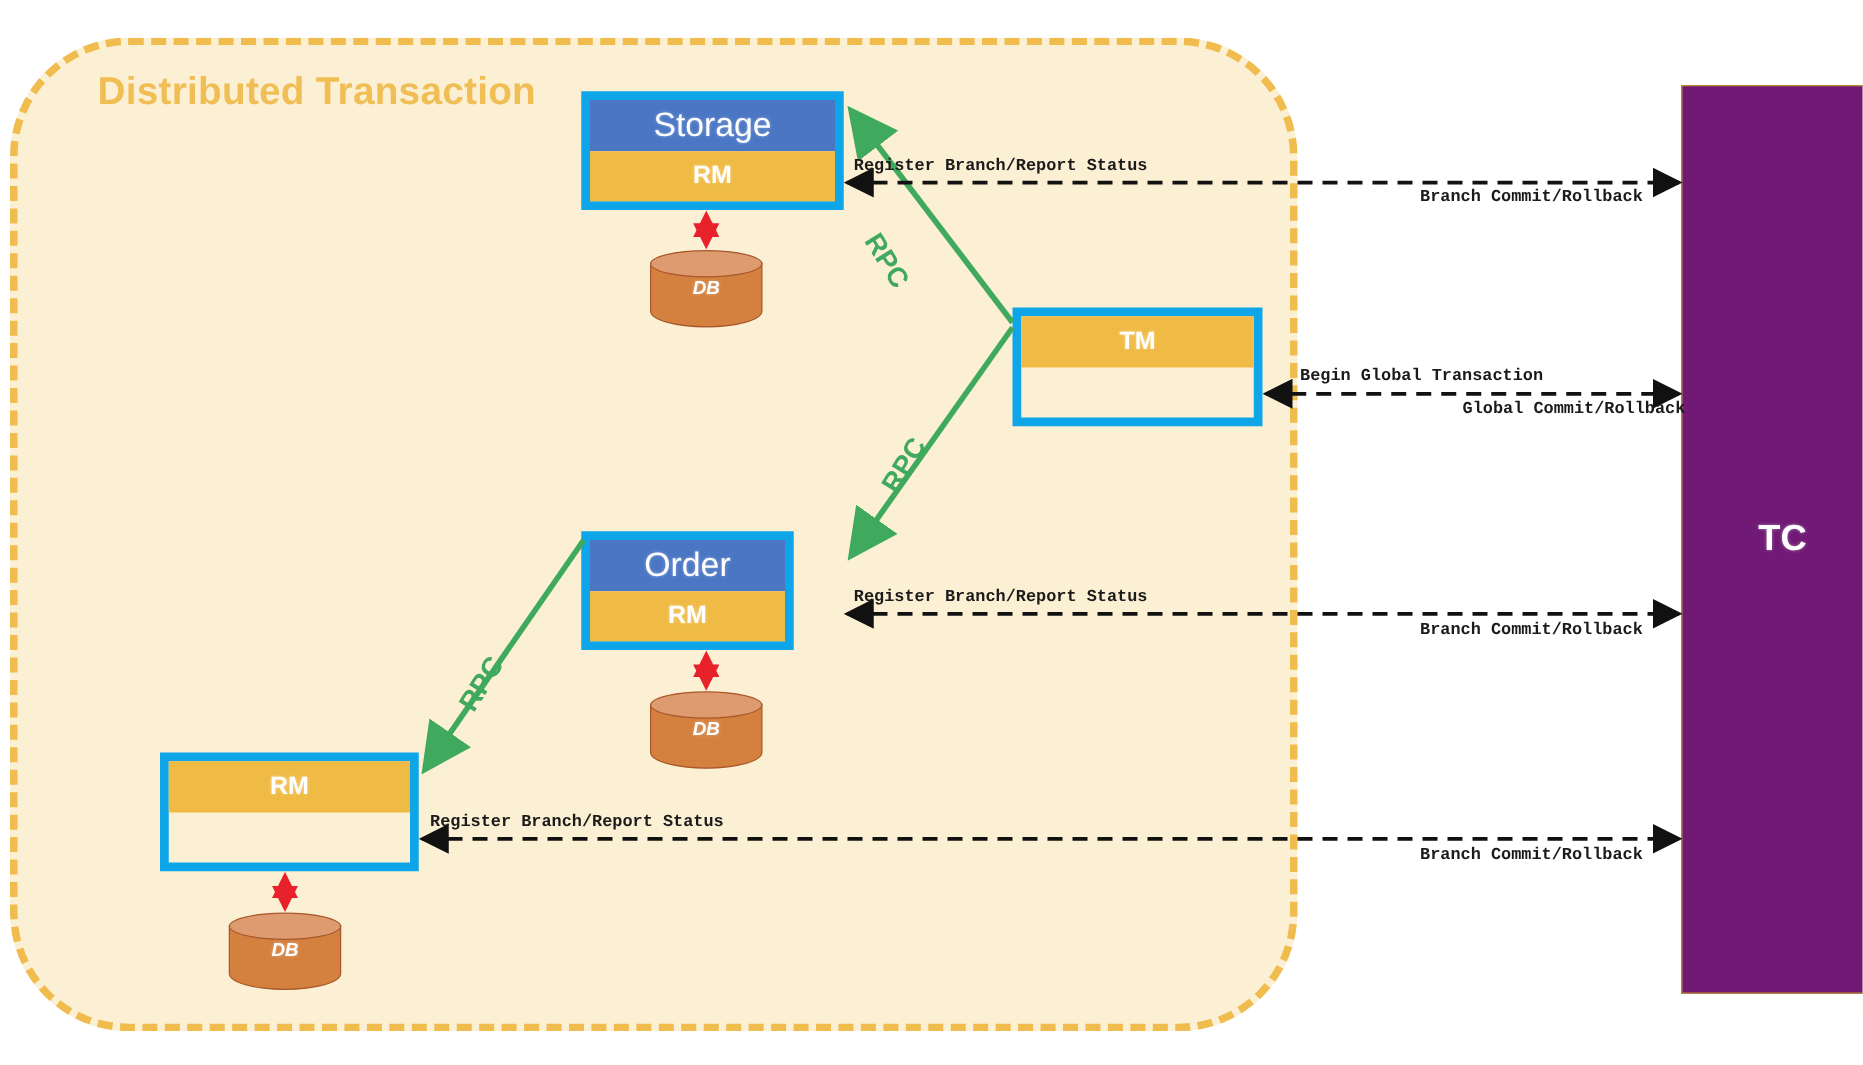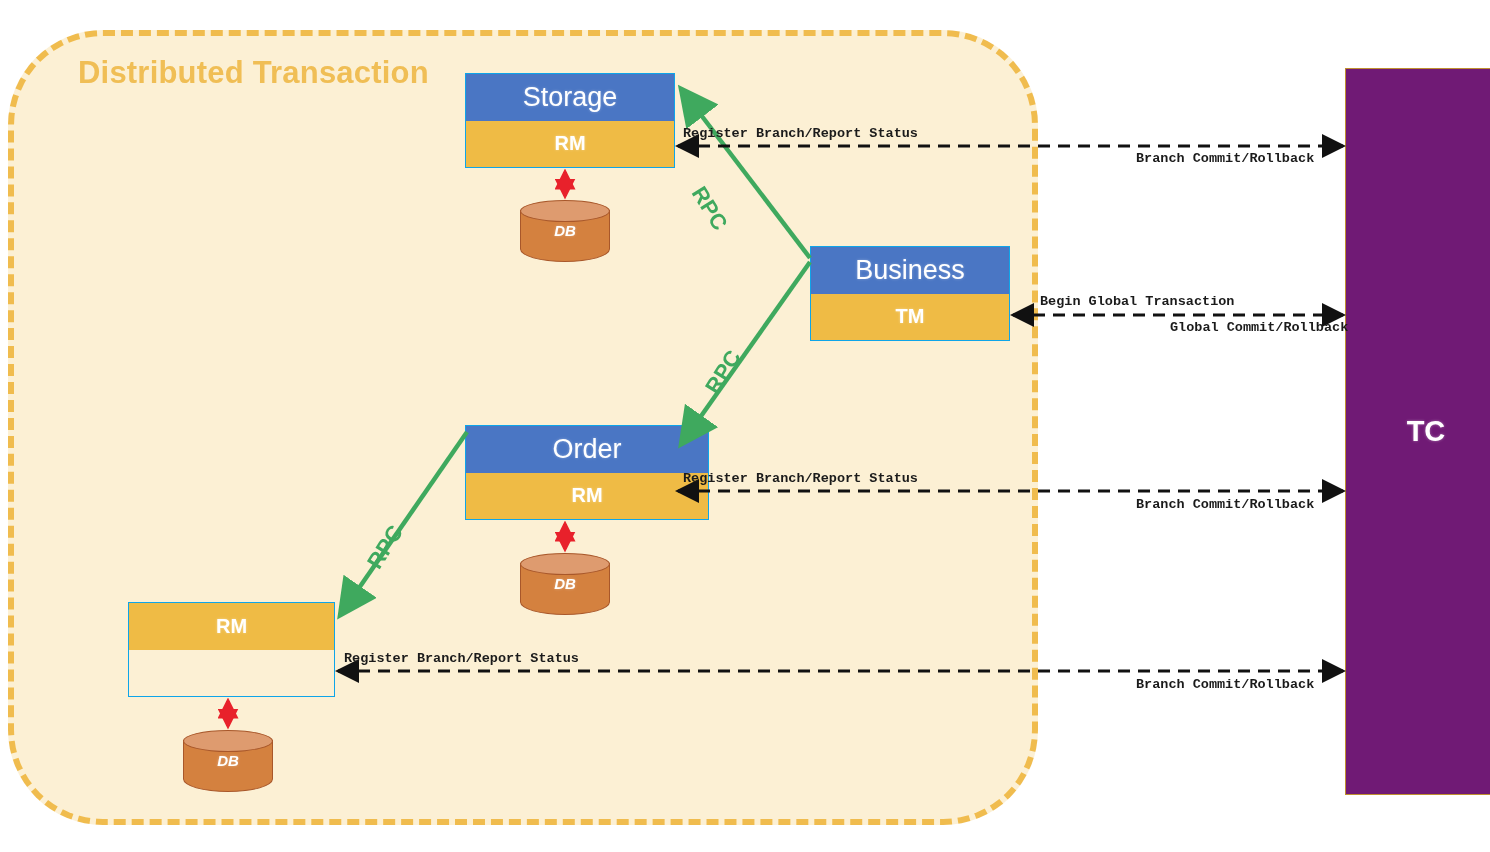--- a/index.html
+++ b/index.html
@@ -24,21 +24,21 @@
     font-size:31px; font-weight:bold;
     color:#F0BE55;
     letter-spacing:.2px;
     white-space:nowrap;
   }
 
   
   .svc{
     position:absolute;
     box-sizing:border-box;
-    border:1px solid #0ea5e9;
+    border:7px solid #0ea5e9;
     text-align:right;
   }
   .svc .head{
     background:#4A76C4;
     color:#ffffff;
     display:flex;align-items:center;justify-content:center;
     font-size:27px;
     height:50%;
     box-sizing:border-box;
     text-shadow:0 0 3px rgba(255,255,255,.35);
@@ -48,21 +48,21 @@
     color:#ffffff;
     display:flex;align-items:center;justify-content:center;
     font-size:20px;font-weight:bold;
     height:50%;
     box-sizing:border-box;
     text-shadow:0 0 3px rgba(255,255,255,.4);
   }
 
   #svc-storage{left:465px; top:73px; width:210px; height:95px;}
   #svc-business{left:810px; top:246px; width:200px; height:95px;}
-  #svc-order{left:465px; top:425px; width:244px; height:95px;}
+  #svc-order{left:465px; top:425px; width:170px; height:95px;}
   #svc-account{left:128px; top:602px; width:207px; height:95px;}
 
   
   #tc-box{
     position:absolute;
     left:1345px; top:68px; width:162px; height:727px;
     background:#701a75;
     border:1px solid #BF8F2F;
     box-sizing:border-box;
     color:#ffffff;
@@ -129,21 +129,20 @@
 
   <div class="dt-container"></div>
   <div class="dt-title">Distributed Transaction</div>
 
   <div class="svc" id="svc-storage">
     <div class="head">Storage</div>
     <div class="body">RM</div>
   </div>
 
   <div class="svc" id="svc-business">
-    <div class="head">Business</div>
     <div class="body">TM</div>
   </div>
 
   <div class="svc" id="svc-order">
     <div class="head">Order</div>
     <div class="body">RM</div>
   </div>
 
   <div class="svc" id="svc-account">
     <div class="body">RM</div>

